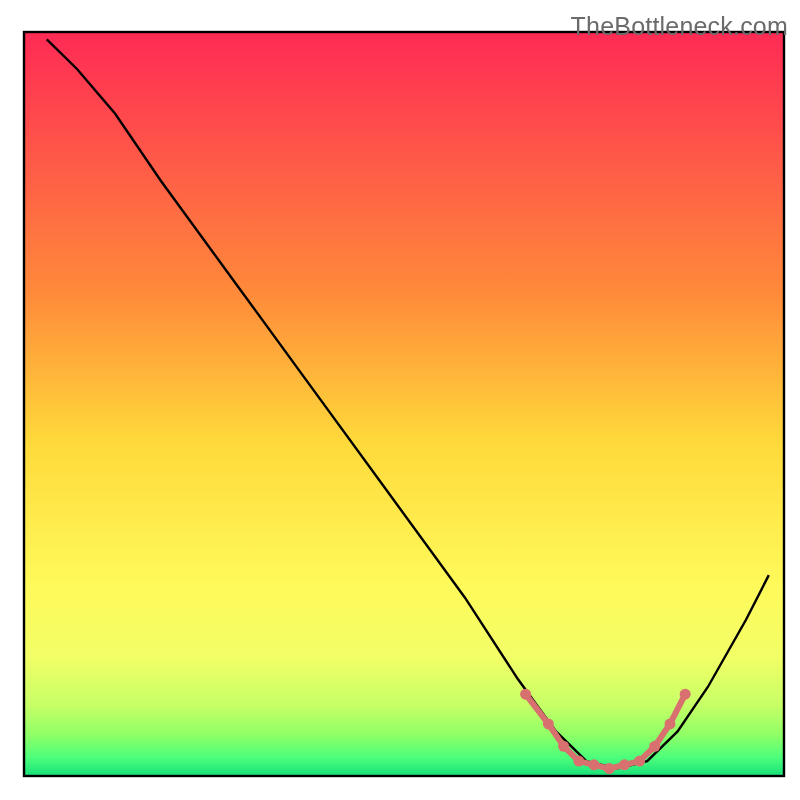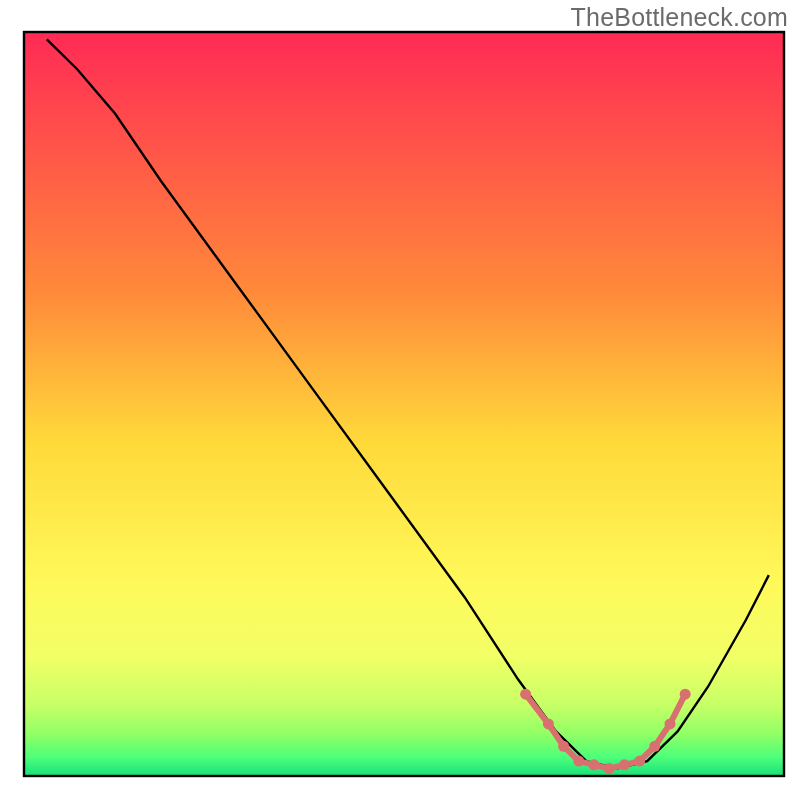--- a/index.html
+++ b/index.html
@@ -11,21 +11,21 @@
     font-family: Arial, Helvetica, sans-serif;
     background: #fff;
   }
   .canvas {
     position: relative;
     width: 800px;
     height: 800px;
   }
   .watermark {
     position: absolute;
-    top: 3px;
+    top: 12px;
     right: 12px;
     font-size: 25px;
     font-weight: 500;
     color: #6b6b6b;
     letter-spacing: 0.2px;
     z-index: 10;
   }
   svg.chart {
     position: absolute;
     top: 0;

